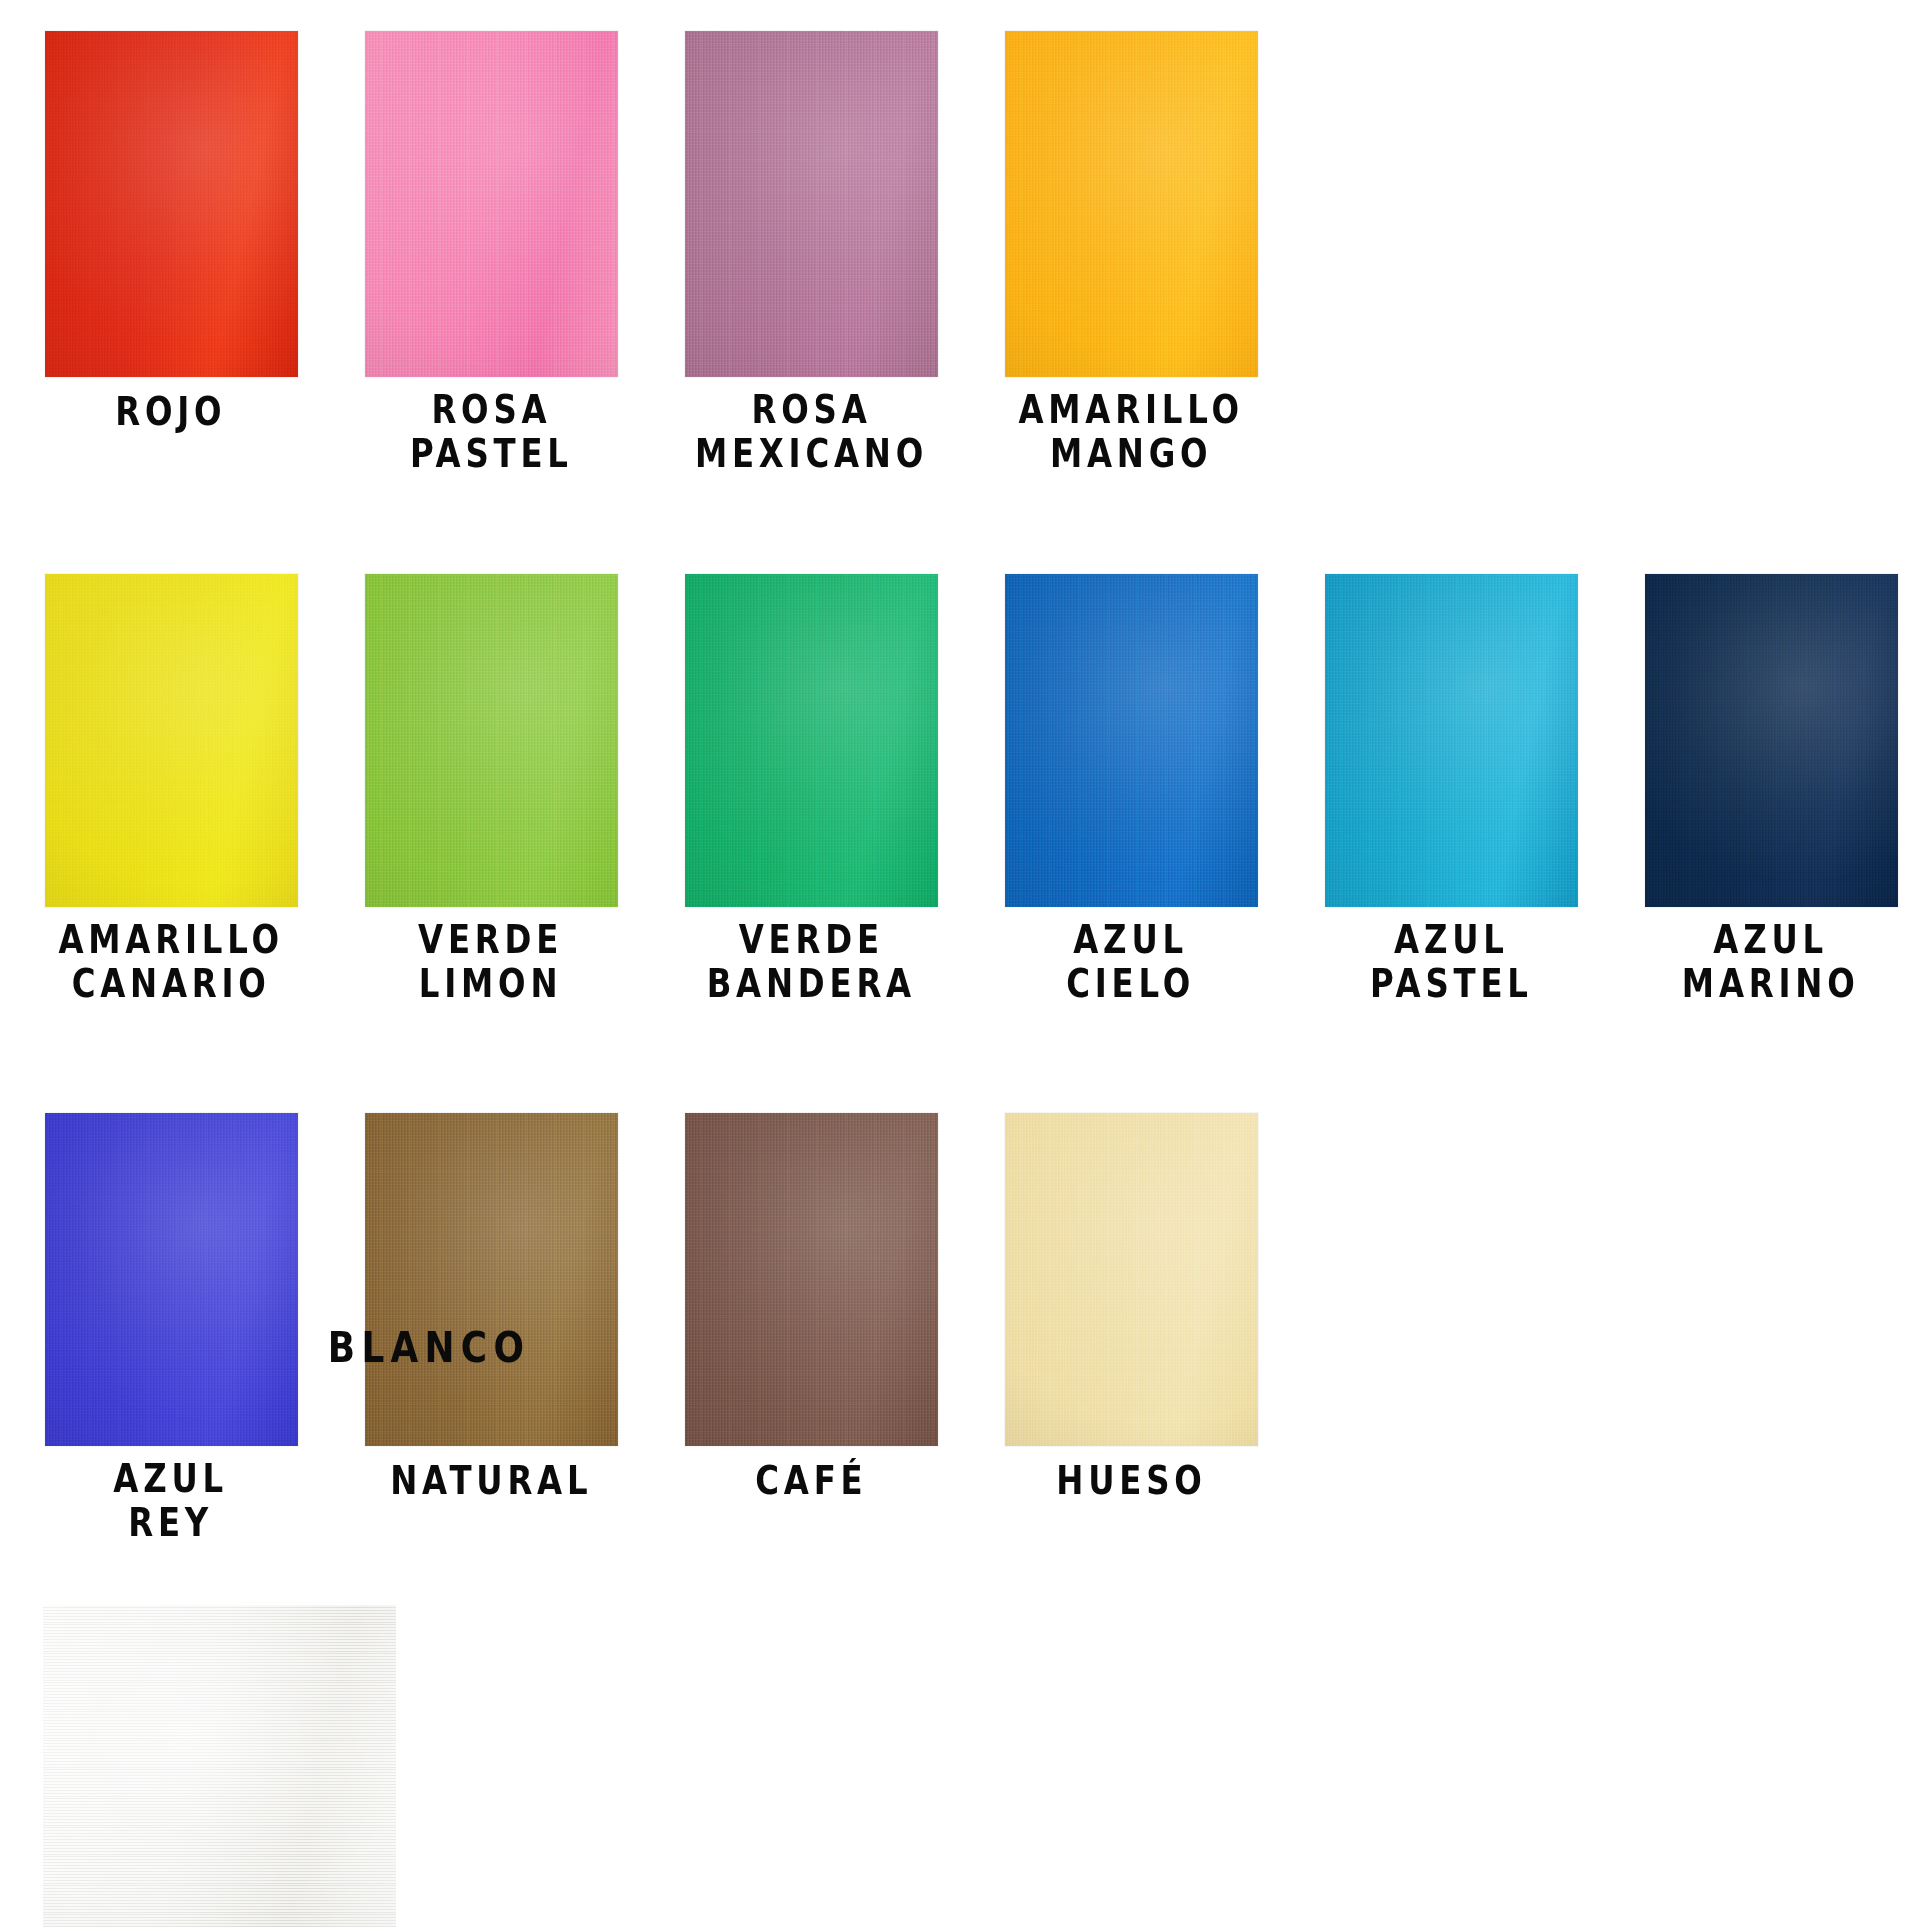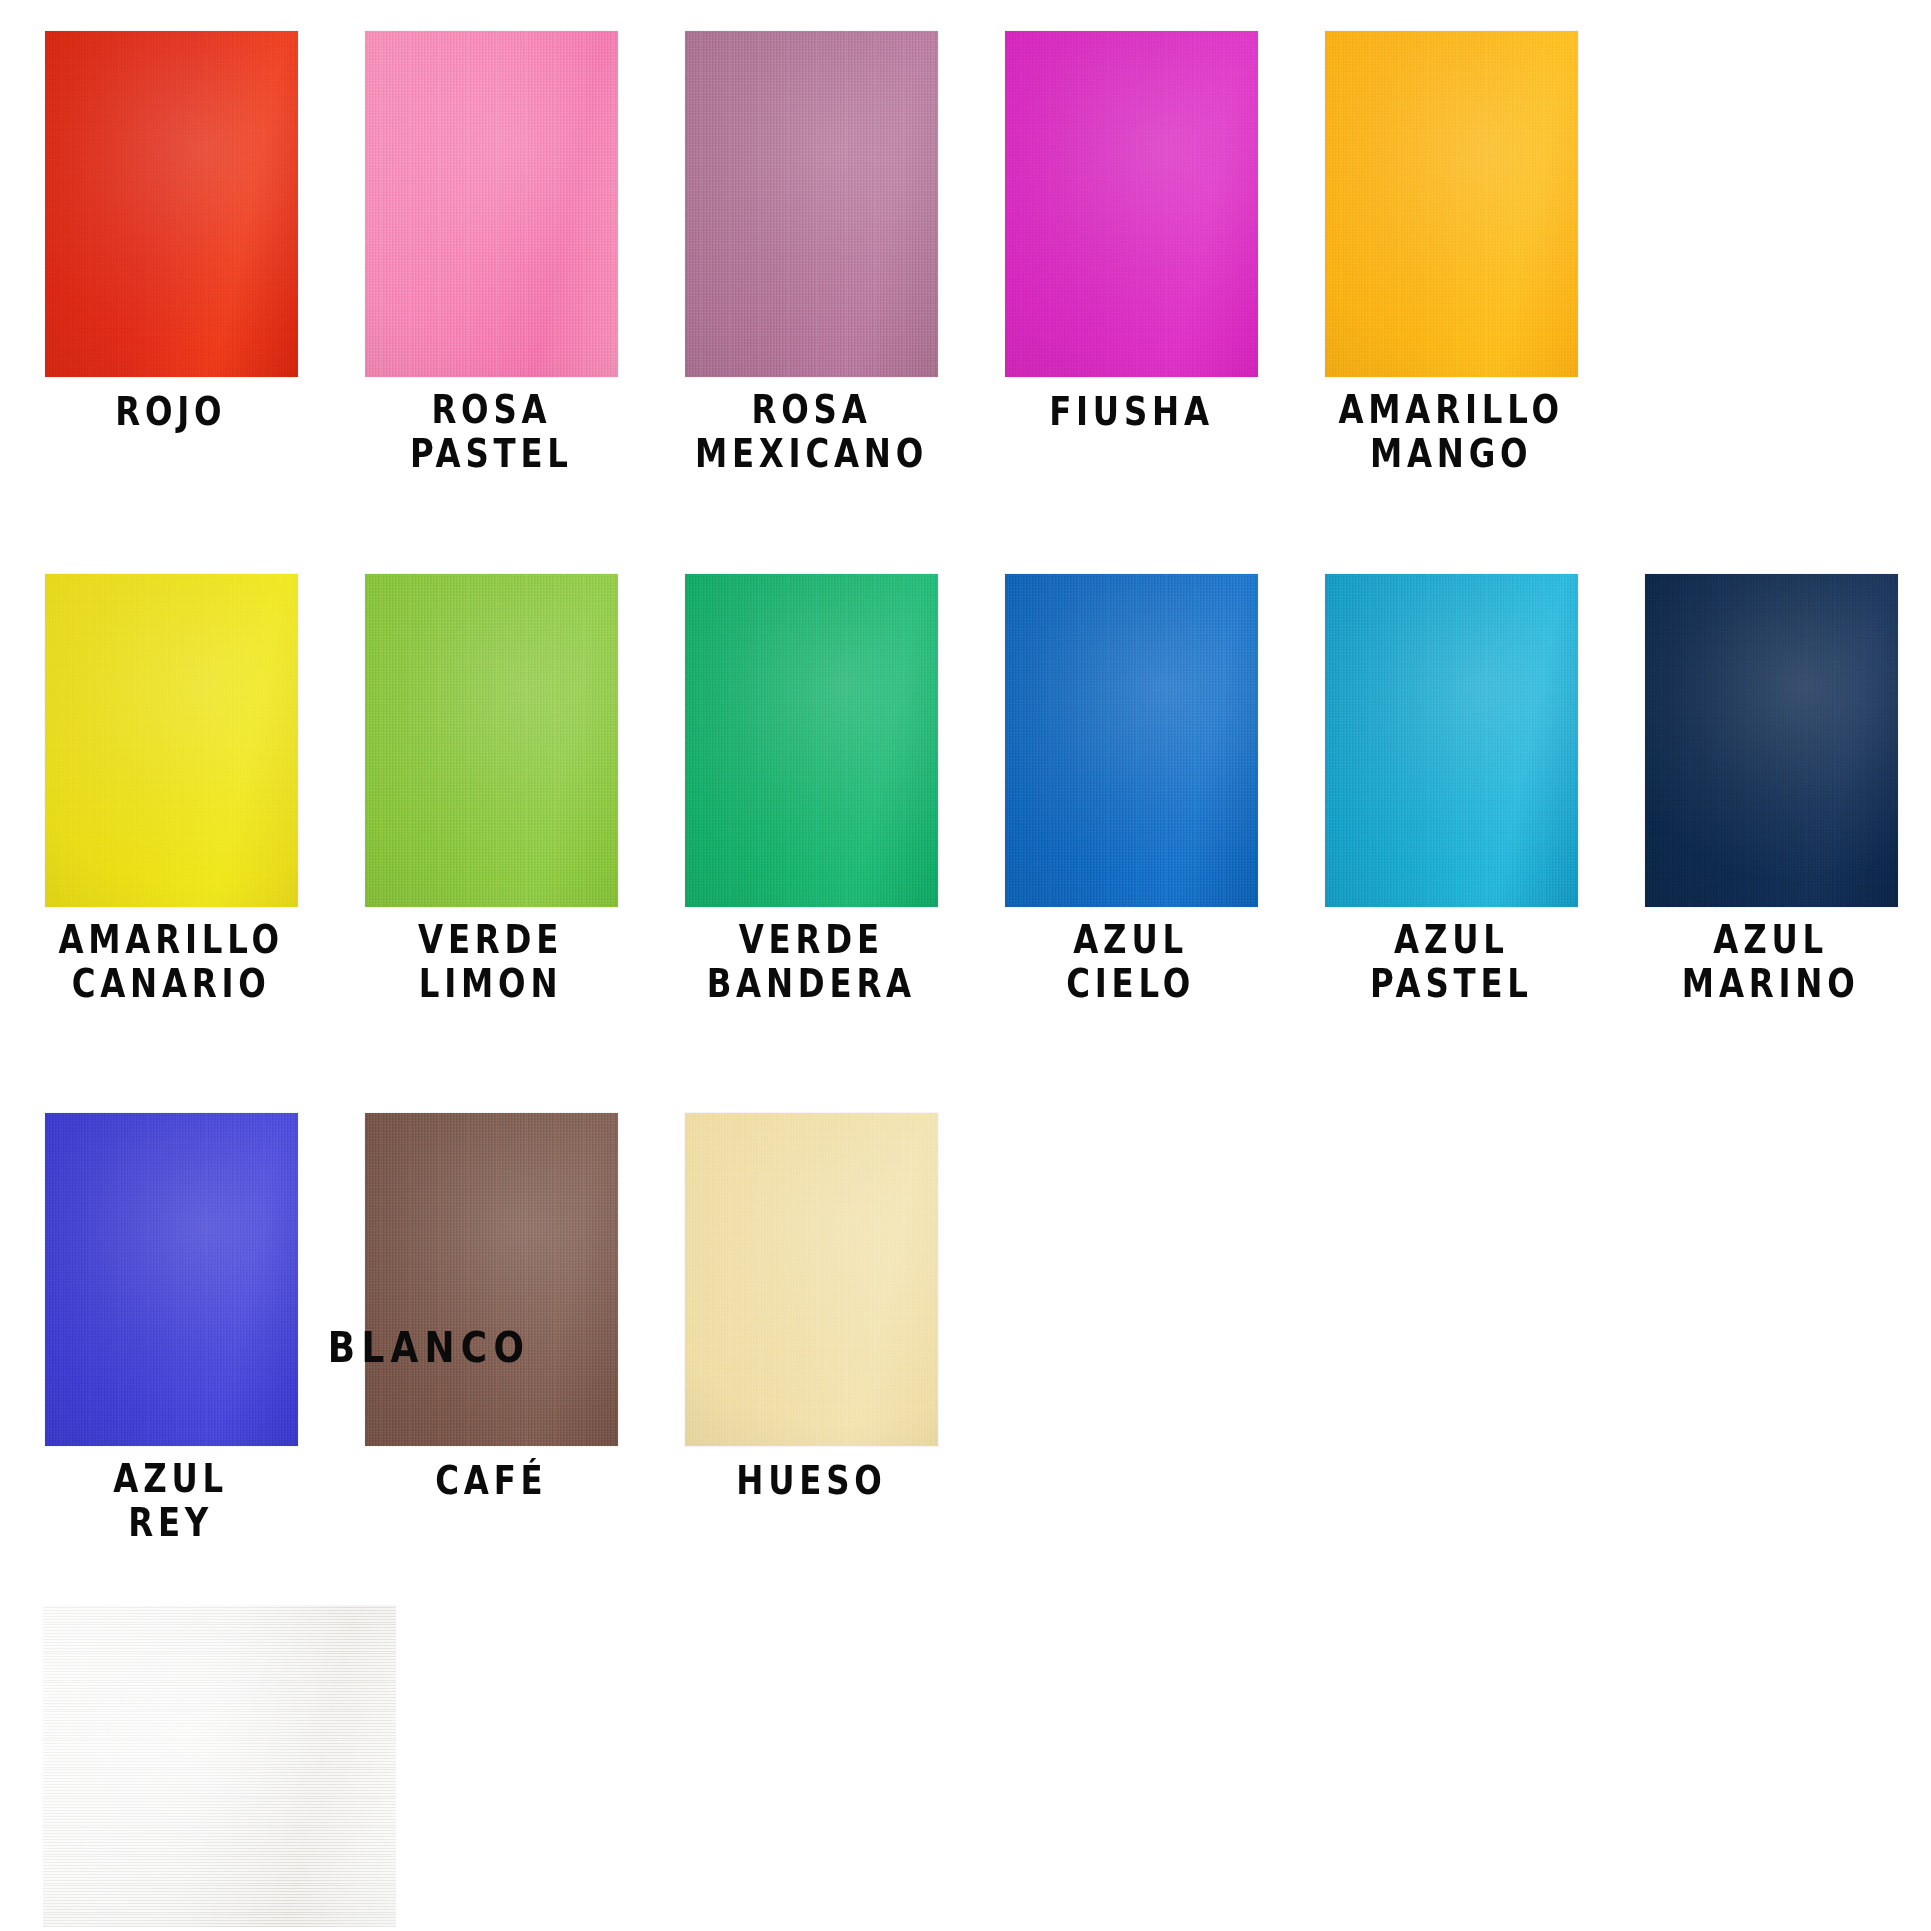--- a/index.html
+++ b/index.html
@@ -154,24 +154,20 @@
       <div class="swatch-chip" title="ROSA PASTEL" style="background: linear-gradient(102deg, rgb(245, 143, 184) 0%, rgb(245, 131, 180) 46%, rgb(242, 118, 173) 74%, rgb(245, 143, 184) 100%);"></div>
       <div class="swatch-label">ROSA
 PASTEL</div>
     </div>
     <div class="swatch-cell">
       <div class="swatch-chip" title="ROSA MEXICANO" style="background: linear-gradient(102deg, rgb(169, 113, 143) 0%, rgb(176, 115, 150) 46%, rgb(184, 121, 158) 74%, rgb(169, 113, 143) 100%);"></div>
       <div class="swatch-label">ROSA
 MEXICANO</div>
     </div>
     <div class="swatch-cell">
-      <div class="swatch-chip" title="FIUSHA" style="background: linear-gradient(102deg, rgb(213, 37, 188) 0%, rgb(215, 42, 191) 46%, rgb(222, 50, 198) 74%, rgb(213, 37, 188) 100%);"></div>
-      <div class="swatch-label">FIUSHA</div>
-    </div>
-    <div class="swatch-cell">
       <div class="swatch-chip" title="AMARILLO MANGO" style="background: linear-gradient(102deg, rgb(250, 174, 20) 0%, rgb(251, 180, 21) 46%, rgb(253, 190, 28) 74%, rgb(250, 174, 20) 100%);"></div>
       <div class="swatch-label">AMARILLO
 MANGO</div>
     </div>
   </div>
 
   <div class="swatch-grid" id="row2">
     <div class="swatch-cell">
       <div class="swatch-chip" title="AMARILLO CANARIO" style="background: linear-gradient(102deg, rgb(230, 216, 26) 0%, rgb(235, 224, 22) 46%, rgb(240, 232, 28) 74%, rgb(230, 216, 26) 100%);"></div>
       <div class="swatch-label">AMARILLO
@@ -204,20 +200,24 @@
     </div>
   </div>
 
   <div class="swatch-grid" id="row3">
     <div class="swatch-cell">
       <div class="swatch-chip" title="AZUL REY" style="background: linear-gradient(102deg, rgb(58, 57, 203) 0%, rgb(63, 62, 210) 46%, rgb(71, 70, 218) 74%, rgb(58, 57, 203) 100%);"></div>
       <div class="swatch-label">AZUL
 REY</div>
     </div>
     <div class="swatch-cell">
+      <div class="swatch-chip" title="NATURAL" style="background: linear-gradient(102deg, rgb(132, 98, 51) 0%, rgb(138, 104, 56) 46%, rgb(147, 114, 62) 74%, rgb(132, 98, 51) 100%);"></div>
+      <div class="swatch-label">NATURAL</div>
+    </div>
+    <div class="swatch-cell">
       <div class="swatch-chip" title="CAFÉ" style="background: linear-gradient(102deg, rgb(116, 82, 71) 0%, rgb(121, 87, 75) 46%, rgb(128, 94, 82) 74%, rgb(116, 82, 71) 100%);"></div>
       <div class="swatch-label">CAFÉ</div>
     </div>
     <div class="swatch-cell">
       <div class="swatch-chip" title="HUESO" style="background: linear-gradient(102deg, rgb(238, 220, 162) 0%, rgb(240, 223, 168) 46%, rgb(243, 228, 177) 74%, rgb(238, 220, 162) 100%);"></div>
       <div class="swatch-label">HUESO</div>
     </div>
   </div>
 
   <div class="bottom-area">

